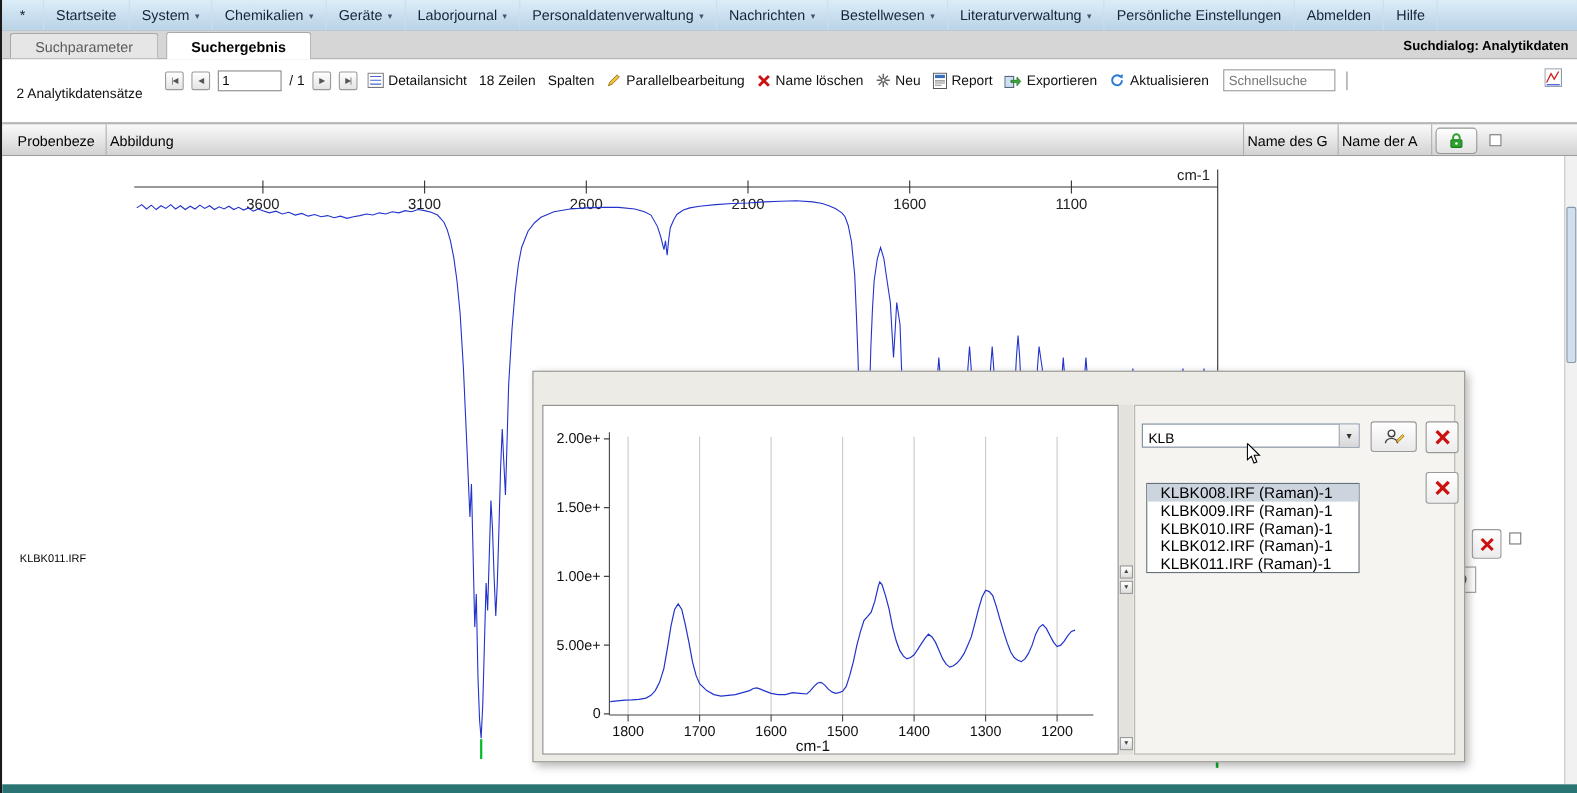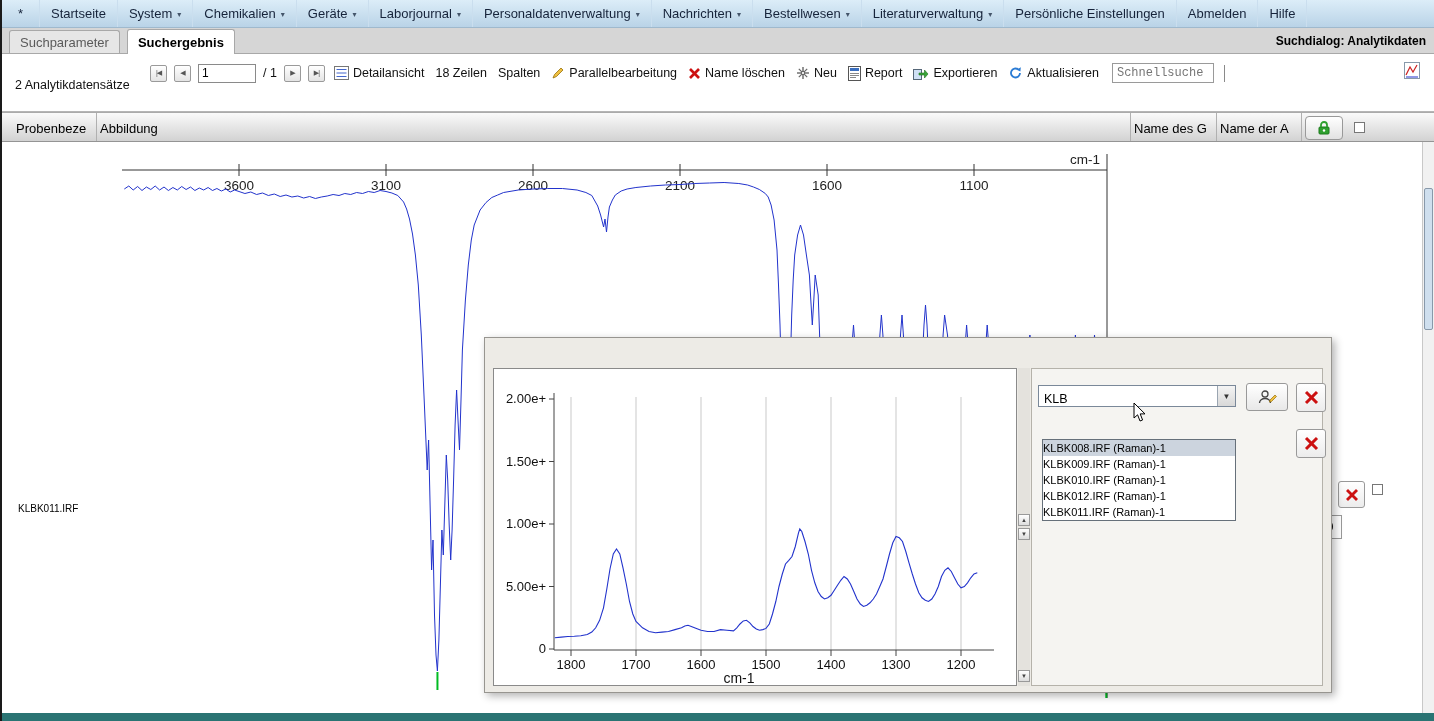--- a/index.html
+++ b/index.html
@@ -10,36 +10,36 @@
   .menubar{position:absolute;left:0;top:0;right:0;height:28px;background:linear-gradient(#dcedf8,#b9d3e7);
     border-bottom:1px solid #9fb9cd;display:flex;align-items:stretch;font-size:13px;color:#16233a}
   .menu-star{width:38px;display:flex;align-items:center;justify-content:center;border-right:1px solid #cadeee;cursor:pointer}
   .menu-items{display:flex;flex:1}
   .menu-item{padding:0 11px;display:flex;align-items:center;gap:5px;border-right:1px solid #cadeee;cursor:pointer;white-space:nowrap}
   .menu-arrow{font-size:8px;color:#44556a;margin-top:1px}
 
   
   .tabbar{position:absolute;left:0;top:28px;right:0;height:26px;background:#d6d6d6;border-bottom:1px solid #a8a8a8;
     display:flex;align-items:flex-end}
-  .tab{height:23px;padding:0 10px;display:flex;align-items:center;font-size:13px;color:#5a5a5a;background:#e6e6e6;
+  .tab{height:23px;padding:0 22px;display:flex;align-items:center;font-size:13px;color:#5a5a5a;background:#e6e6e6;
     border:1px solid #a8a8a8;border-bottom:none;margin-left:7px;border-radius:3px 3px 0 0;cursor:pointer}
   .tab.active{background:#fff;color:#000;font-weight:bold;height:25px;margin-bottom:-1px}
   .tabbar-title{margin-left:auto;margin-right:8px;align-self:center;font-weight:bold;font-size:12px;color:#000}
 
   
   .toolbar{position:absolute;left:0;top:54px;right:0;height:58px;background:#fff;border-bottom:1px solid #b5b5b5}
   .record-count{position:absolute;left:13px;top:24px;font-size:12.5px;color:#111}
   .tb-row{position:absolute;display:flex;align-items:center;gap:7px;font-size:12.5px;color:#111}
   .tb-row1{left:148px;top:9px}
   .tb-row2{left:355px;top:35px}
   .tb-btn{display:flex;align-items:center;gap:4px;cursor:pointer;padding:1px 2px;white-space:nowrap}
   .pg-btn{width:17px;height:17px;border:1px solid #9a9a9a;background:linear-gradient(#fff,#e4e4e4);border-radius:2px;
     display:flex;align-items:center;justify-content:center;font-size:7px;color:#555;cursor:pointer;letter-spacing:-1px}
   .pg-input{width:58px;height:19px;border:1px solid #8a8a8a;font-size:12px;padding:0 3px;font-family:inherit}
-  .quick-input{width:102px;height:20px;border:1px solid #9a9a9a;font-size:12px;padding:0 4px;font-family:Liberation Mono, monospace;margin-left:4px}
+  .quick-input{width:102px;height:20px;border:1px solid #9a9a9a;font-size:12px;padding:0 4px;font-family:Liberation Sans, sans-serif;margin-left:4px}
   .tb-sep{width:1px;height:17px;background:#8a8a8a;margin-left:3px}
   .tb-corner{position:absolute;right:14px;top:8px;cursor:pointer}
 
   
   .grid-header{position:absolute;left:0;top:112px;right:0;height:30px;background:linear-gradient(#fafafa,#d2d2d2);
     border-top:1px solid #aaa;border-bottom:1px solid #949494;font-size:13px;font-weight:normal;color:#000}
   .gh-label{position:absolute;top:8px;white-space:nowrap;overflow:hidden;cursor:pointer}
   .hsep{position:absolute;top:0;bottom:0;width:1px;background:#b0b0b0}
   .lock-btn{position:absolute;left:1303px;top:3px;width:38px;height:24px;border:1px solid #999;border-radius:4px;
     background:linear-gradient(#fff,#e2e2e2);display:flex;align-items:center;justify-content:center;cursor:pointer}
@@ -80,21 +80,21 @@
   .combo-text{flex:1;padding:0 5px;color:#000}
   .combo-arrow-btn{width:18px;height:100%;border-left:1px solid #9aa5b1;background:linear-gradient(#f4f4f4,#d8d8d8);
     display:flex;align-items:center;justify-content:center;font-size:8px;color:#333}
   .icon-btn{position:absolute;left:214px;top:14px;width:42px;height:28px;border:1px solid #999;border-radius:3px;
     background:linear-gradient(#fff,#e8e8e8);display:flex;align-items:center;justify-content:center;cursor:pointer}
   .xbtn{position:absolute;width:30px;height:29px;border:1px solid #999;border-radius:3px;
     background:linear-gradient(#fff,#ececec);display:flex;align-items:center;justify-content:center;cursor:pointer}
   .xbtn.x1{left:264px;top:14px}
   .xbtn.x2{left:264px;top:60px}
   .dlg-dropdown{position:absolute;left:10px;top:70px;width:194px;background:#fff;border:1px solid #66707a;z-index:50}
-  .dd-item{height:16px;line-height:16px;padding-left:0;font-size:11px;color:#000;cursor:pointer;white-space:nowrap;overflow:hidden}
+  .dd-item{height:16px;line-height:16px;padding-left:12px;font-size:14px;color:#000;cursor:pointer;white-space:nowrap;overflow:hidden}
   .dd-item.hl{background:#ccd4de}
   .mouse-cursor{position:absolute;left:1131px;top:403px;z-index:300;pointer-events:none}
 </style>
 </head>
 <body>
 
 <div class="app">
 
   <nav class="menubar">
     <div class="menu-star">*</div>

